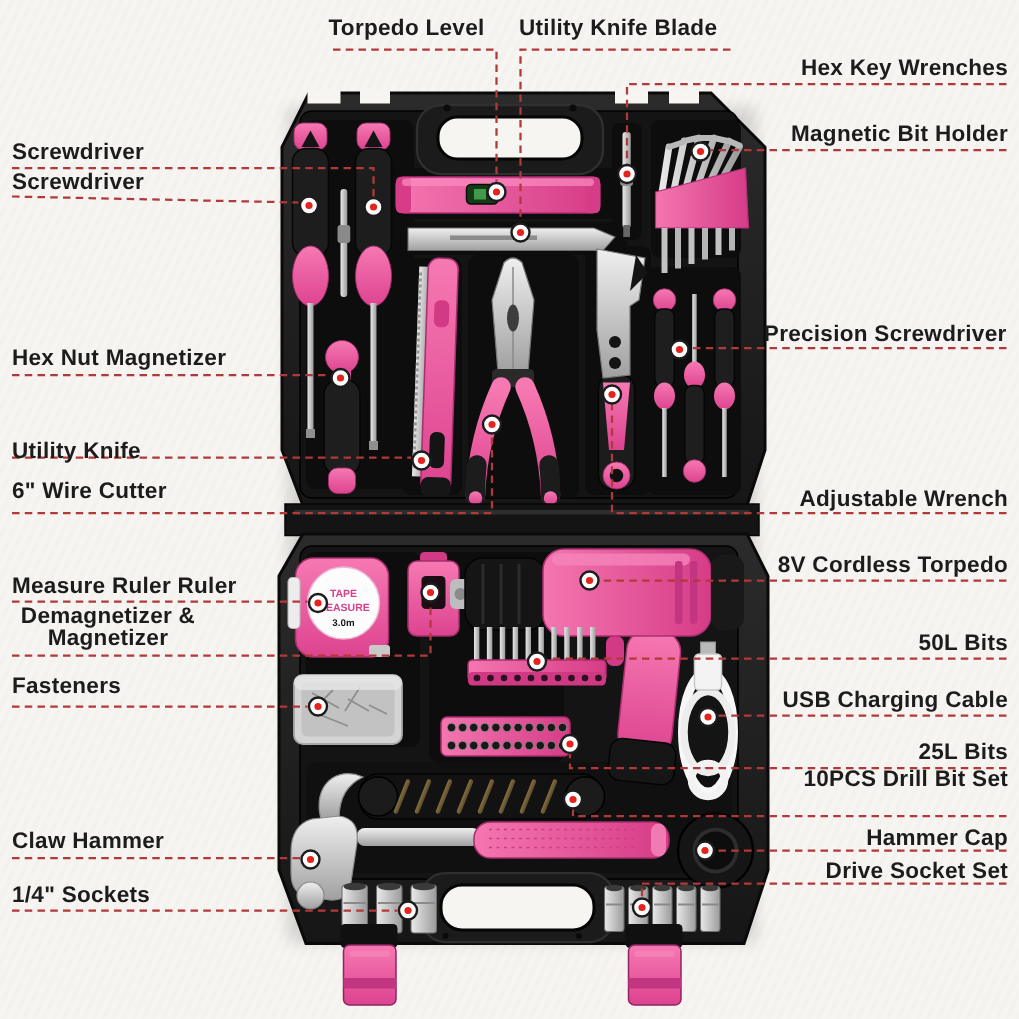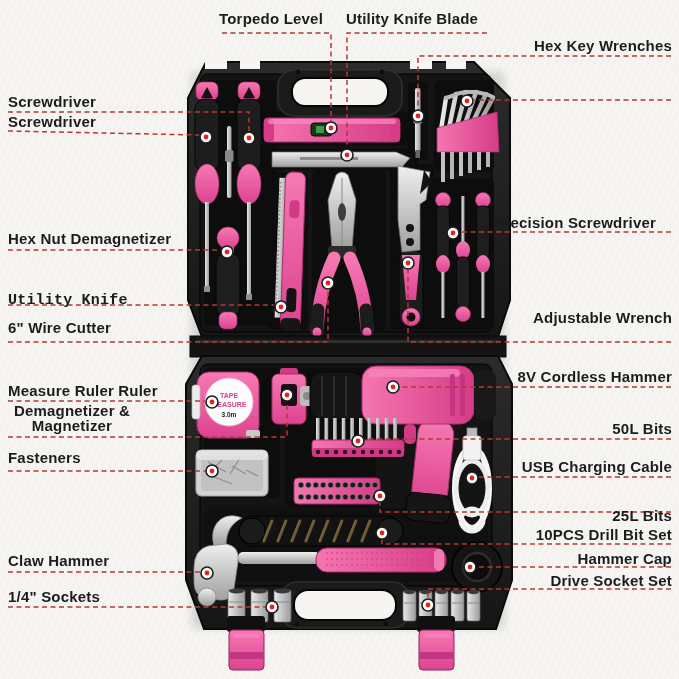--- a/index.html
+++ b/index.html
@@ -514,33 +514,34 @@
     <g>
           <circle cx="272" cy="607" r="6" fill="#fff" stroke="#1c1c1c" stroke-width="1.6"></circle>
           <circle cx="272" cy="607" r="2.4" fill="#e5231d"></circle>
         </g>
   </g>
 </svg>
 
   <div class="label" style="left:219px;top:11px;">Torpedo Level</div>
   <div class="label right" style="right:7px;top:38px;">Hex Key Wrenches</div>
   <div class="label" style="left:346px;top:11px;">Utility Knife Blade</div>
+  <div class="label right" style="right:7px;top:82px;">Magnetic Bit Holder</div>
   <div class="label" style="left:8px;top:94px;">Screwdriver</div>
   <div class="label" style="left:8px;top:114px;">Screwdriver</div>
-  <div class="label" style="left:8px;top:231px;">Hex Nut Demagnetizer</div>
-  <div class="label" style="left:8px;top:293px;font-family:Liberation Mono, monospace;">Utility Knife</div>
+  <div class="label" style="left:8px;top:231px;">Hex Nut Magnetizer</div>
+  <div class="label" style="left:8px;top:293px;">Utility Knife</div>
   <div class="label" style="left:8px;top:320px;">6" Wire Cutter</div>
-  <div class="label right" style="right:23px;top:215px;">Precision Screwdriver</div>
-  <div class="label right" style="right:7px;top:310px;margin-left:42px;">Adjustable Wrench</div>
+  <div class="label right" style="right:8px;top:215px;">Precision Screwdriver</div>
+  <div class="label right" style="right:7px;top:325px;margin-left:42px;">Adjustable Wrench</div>
   <div class="label" style="left:8px;top:383px;">Measure Ruler Ruler</div>
   <div class="label wrap" style="left:8px;top:403px;width:128px;text-align:center;">Demagnetizer &amp; Magnetizer</div>
   <div class="label" style="left:8px;top:450px;">Fasteners</div>
-  <div class="label right" style="right:7px;top:369px;">8V Cordless Hammer</div>
+  <div class="label right" style="right:7px;top:369px;">8V Cordless Torpedo</div>
   <div class="label right" style="right:7px;top:421px;">50L Bits</div>
   <div class="label right" style="right:7px;top:459px;">USB Charging Cable</div>
-  <div class="label right" style="right:7px;top:508px;">25L Bits</div>
-  <div class="label right" style="right:7px;top:527px;">10PCS Drill Bit Set</div>
+  <div class="label right" style="right:7px;top:494px;">25L Bits</div>
+  <div class="label right" style="right:7px;top:512px;">10PCS Drill Bit Set</div>
   <div class="label right" style="right:7px;top:551px;">Hammer Cap</div>
   <div class="label right" style="right:7px;top:573px;">Drive Socket Set</div>
   <div class="label" style="left:8px;top:553px;">Claw Hammer</div>
   <div class="label" style="left:8px;top:589px;">1/4" Sockets</div>
 
 </div>
 
 </body></html>

